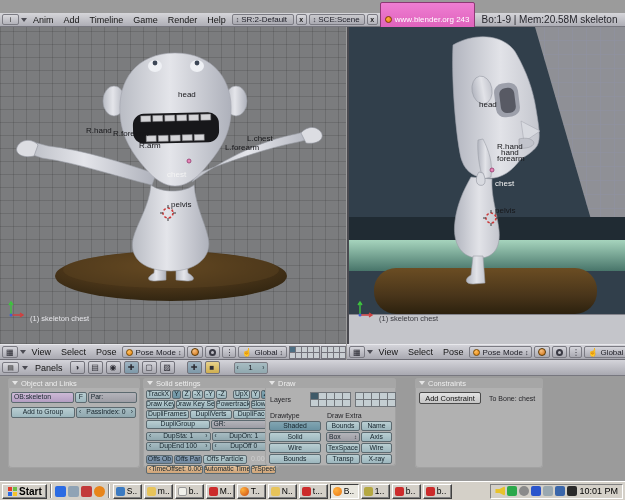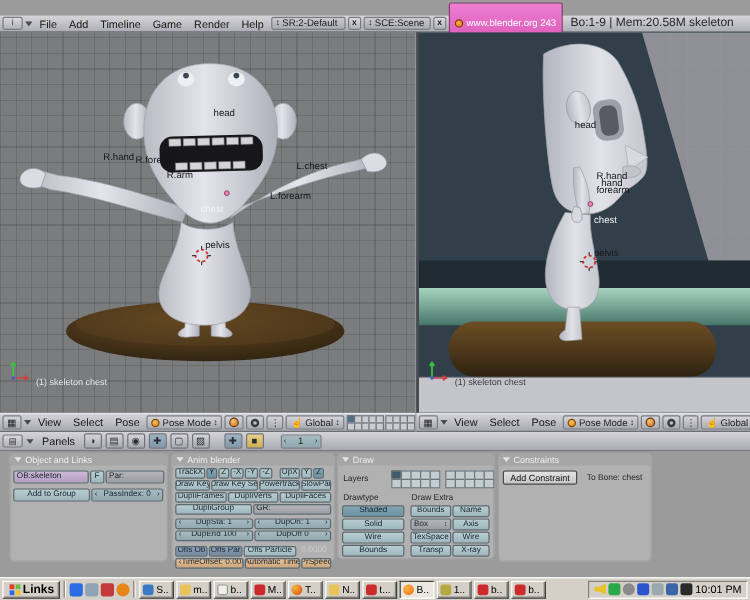--- a/index.html
+++ b/index.html
@@ -79,21 +79,21 @@
 </style>
 </head>
 <body>
 
 <div class="screen">
 
 
   <div class="abs menubar">
     <span class="wtype">i</span>
     <span class="dda"></span>
-    <span class="mi">File</span>
+    <span class="mi">Anim</span>
     <span class="mi">Add</span>
     <span class="mi">Timeline</span>
     <span class="mi">Game</span>
     <span class="mi">Render</span>
     <span class="mi">Help</span>
     <span class="field" style="width:62px">
       <span class="updn">↕</span>
       <span>SR:2-Default</span>
     </span>
     <span class="xb">x</span>
@@ -161,21 +161,21 @@
           <rect x="182" y="108" width="10" height="6"></rect>
           <rect x="194" y="108" width="10" height="6"></rect>
       </g>
       <circle cx="189" cy="134" r="2" fill="#e586b6" stroke="#8a2a62" stroke-width="0.7"></circle>
     </svg>
     
     <span class="bone" style="left:178px;top:64px">head</span>
     <span class="bone" style="left:86px;top:100px">R.hand</span>
     <span class="bone" style="left:113px;top:103px">R.forearm</span>
     <span class="bone" style="left:139px;top:115px">R.arm</span>
-    <span class="bone" style="left:225px;top:133px">L.forearm</span>
+    <span class="bone" style="left:225px;top:117px">L.forearm</span>
     <span class="bone" style="left:247px;top:108px">L.chest</span>
     <span class="bone sel" style="left:167px;top:144px">chest</span>
     <span class="bone" style="left:171px;top:174px">pelvis</span>
     <svg class="cursor3d" style="left:160px;top:178px" viewBox="0 0 16 16">
       <circle cx="8" cy="8" r="5" fill="none" stroke="#cc3a3a" stroke-width="1.6" stroke-dasharray="2.5 2"></circle>
       <path d="M8,0 V3 M8,13 V16 M0,8 H3 M13,8 H16" stroke="#3a3a3a" stroke-width="1"></path>
     </svg>
     <svg class="abs" style="left:6px;top:272px" width="20" height="20" viewBox="0 0 20 20">
       <path d="M5,16 V4 M3,6 L5,3 L7,6" stroke="#3ec43e" stroke-width="1.4" fill="none"></path>
       <path d="M5,16 H16 M14,14 L17,16 L14,18" stroke="#d04040" stroke-width="1.4" fill="none"></path>
@@ -370,21 +370,21 @@
             <span>PassIndex: 0</span>
             <span class="ar">›</span>
           </span>
         </div>
       </div>
     </div>
 
     <div class="panel" style="left:143px;top:2px;width:136px;height:90px">
       <div class="ph">
           <span class="tri"></span>
-          <span>Anim blender</span>
+          <span>Solid settings</span>
         </div>
       <div style="padding:2px 3px;display:flex;flex-direction:column;gap:1px">
         <div class="row">
           <span class="bb" style="width:25px">TrackX</span>
           <span class="bb on" style="width:9px">Y</span>
           <span class="bb" style="width:9px">Z</span>
           <span class="bb" style="width:11px">-X</span>
           <span class="bb" style="width:11px">-Y</span>
           <span class="bb" style="width:11px">-Z</span>
           <span style="width:4px"></span>
@@ -442,21 +442,21 @@
               <span class="ar">‹</span>
               <span>TimeOffset: 0.00</span>
               <span class="ar">›</span>
             </span>
           <span class="bb tan" style="width:47px">Automatic Time</span>
           <span class="bb tan" style="width:25px">PrSpeed</span>
         </div>
       </div>
     </div>
 
-    <div class="panel" style="left:281px;top:2px;width:131px;height:88px">
+    <div class="panel" style="left:265px;top:2px;width:131px;height:88px">
       <div class="ph">
           <span class="tri"></span>
           <span>Draw</span>
         </div>
       <div style="position:relative;height:76px">
         <span class="plab abs" style="left:5px;top:8px">Layers</span>
         <span class="dgrid abs" style="left:45px;top:4px">
             <i class="on"></i>
             <i></i>
             <i></i>
@@ -513,21 +513,21 @@
   </div>
 
   <div class="abs taskbar">
     <span class="startb">
       <span class="flag">
           <b style="background:#e33e2b"></b>
           <b style="background:#6bbd45"></b>
           <b style="background:#2b6be3"></b>
           <b style="background:#f4c32b"></b>
         </span>
-      <span>Links</span>
+      <span>Start</span>
     </span>
     <span class="qsep"></span>
     <span class="qicon" style="background:#2b6be3"></span>
     <span class="qicon" style="background:#8fa3b5"></span>
     <span class="qicon" style="background:#c23a3a"></span>
     <span class="qicon" style="background:#e8851a;border-radius:50%"></span>
     <span class="qsep"></span>
     <span class="task">
         <span class="ticon" style="background:#3a7ac2"></span>
         <span>S..</span>

